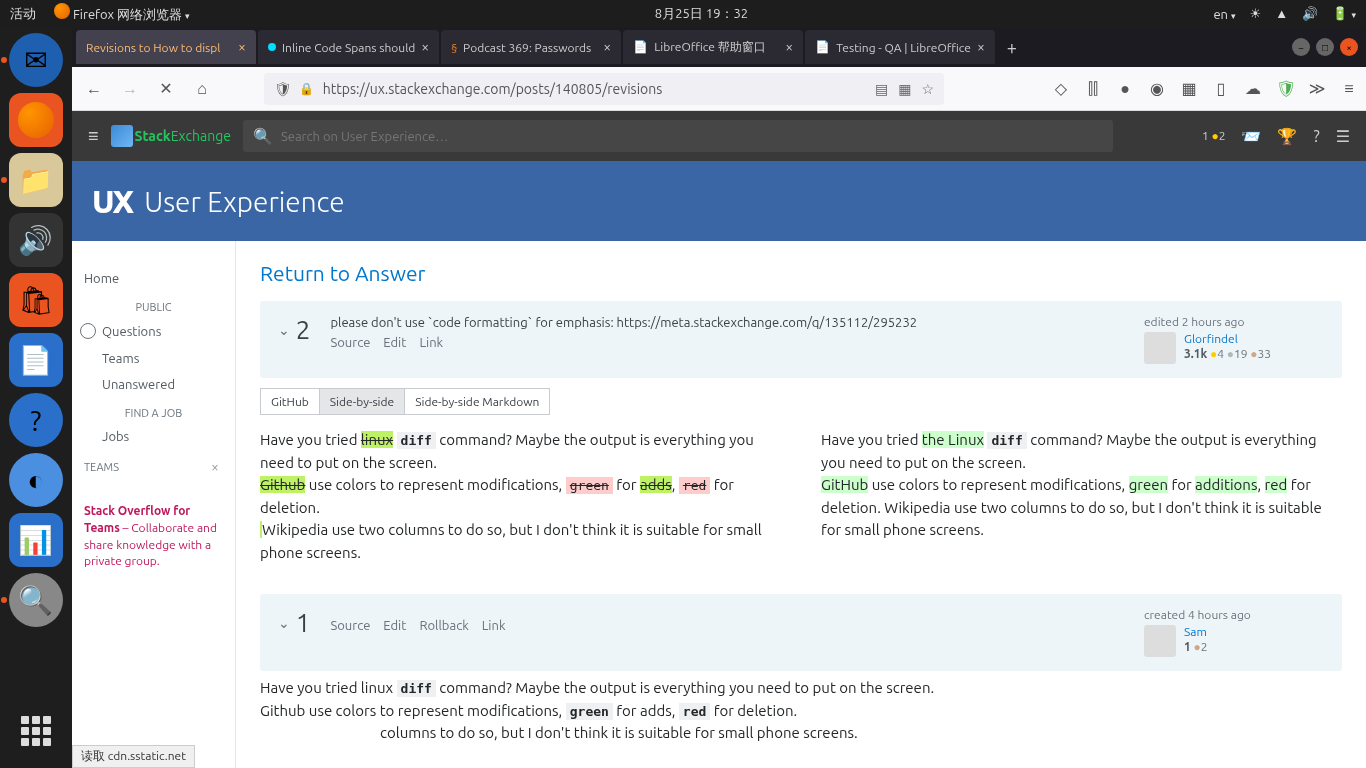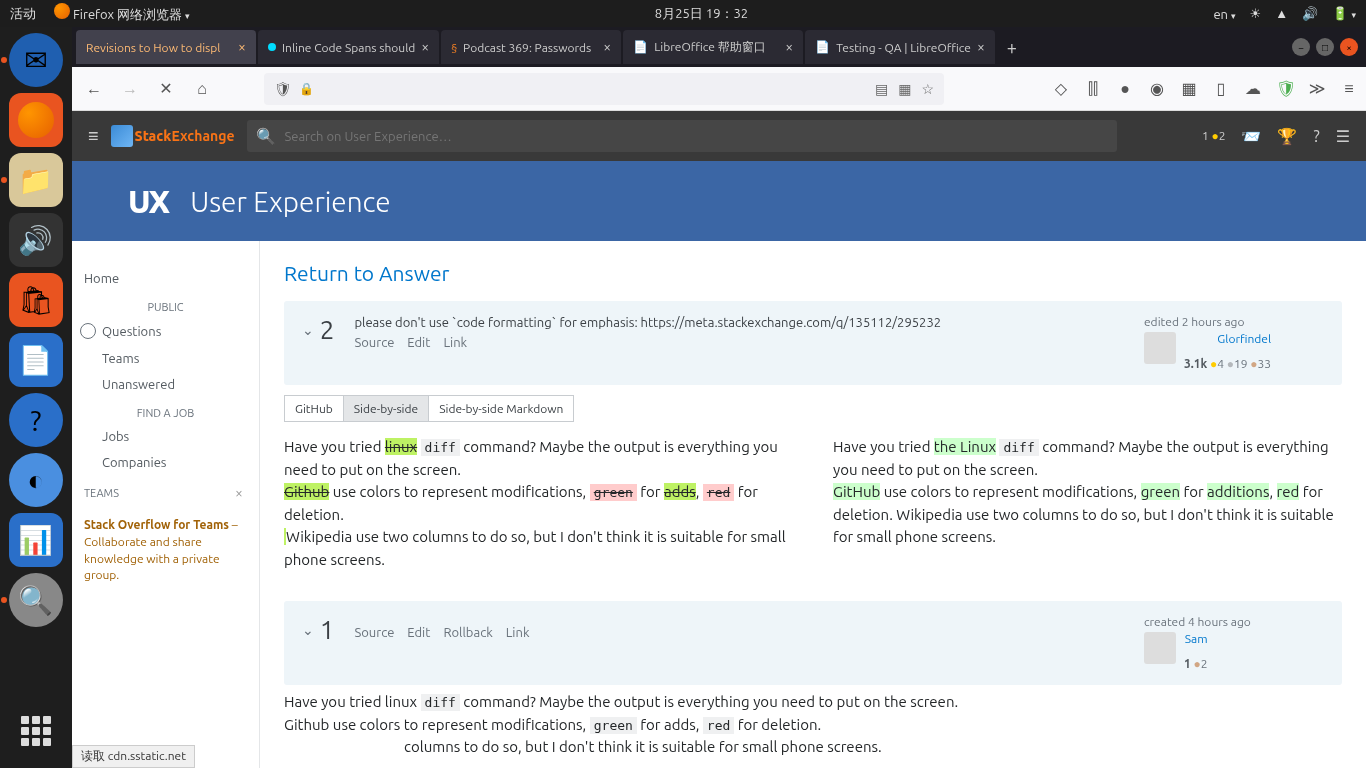--- a/index.html
+++ b/index.html
@@ -43,78 +43,78 @@
 .urlbar .lock { font-size: 12px; }
 .urlbar-right { margin-left: auto; display: flex; gap: 10px; color: #666; }
 .tool-icons { display: flex; gap: 14px; align-items: center; color: #555; margin-left: auto; }
 .tool-icons span { width: 18px; text-align: center; }
 
 
 .se-topbar { height: 50px; background: #393939; display: flex; align-items: center; padding: 0 16px; gap: 12px; }
 .se-menu { color: #ccc; font-size: 18px; }
 .se-logo { display: flex; align-items: center; gap: 2px; }
 .se-logo-icon { width: 22px; height: 22px; background: linear-gradient(135deg,#3b8bd6,#6fb6f5); border-radius: 3px; }
-.se-logo-text { color: #f97316; font-size: 14px; font-weight: 700; }
+.se-logo-text { color: #22c55e; font-size: 14px; font-weight: 400; }
 .se-search { flex: 1; max-width: 870px; height: 32px; background: #464646; border-radius: 3px; display: flex; align-items: center; padding: 0 10px; gap: 8px; }
 .se-search input { background: transparent; border: none; color: #ccc; font-size: 13px; flex: 1; outline: none; }
 .se-right { margin-left: auto; display: flex; align-items: center; gap: 16px; color: #ccc; }
 .rep-badge { font-size: 12px; }
 .rep-gold { color: #ffcc01; }
 
 
 .ux-header { height: 80px; background: #3b66a5; display: flex; align-items: center; padding: 0 20px; }
-.ux-logo { display: flex; align-items: center; gap: 22px; margin-left: 36px; }
+.ux-logo { display: flex; align-items: center; gap: 12px; }
 .ux-icon { font-size: 32px; font-weight: 900; color: #fff; letter-spacing: -2px; }
 .ux-title { color: #fff; font-size: 28px; font-weight: 300; }
 
 
 .content-wrap { flex: 1; display: flex; overflow: hidden; background: #fff; }
-.left-nav { width: 188px; border-right: 1px solid #e4e6e8; padding: 24px 0; font-size: 13px; overflow-y: auto; position: relative; }
+.left-nav { width: 164px; border-right: 1px solid #e4e6e8; padding: 24px 0; font-size: 13px; overflow-y: auto; position: relative; }
 .left-nav::-webkit-scrollbar { width: 10px; }
 .nav-item { padding: 6px 12px; color: #535a60; cursor: pointer; }
 .nav-item.sub { padding-left: 30px; }
 .nav-head { padding: 10px 12px 4px; color: #6a737c; font-size: 11px; text-transform: uppercase; text-align: center; }
 .nav-item.icon-q { display: flex; align-items: center; gap: 6px; padding-left: 8px; }
 .globe { width: 16px; height: 16px; border: 1.5px solid #6a737c; border-radius: 50%; position: relative; }
 .teams-head { display: flex; justify-content: space-between; align-items: center; padding: 10px 12px 4px; }
-.teams-box { margin: 12px 12px; font-size: 12px; color: #a16207; line-height: 1.4; }
+.teams-box { margin: 24px 12px; font-size: 12px; color: #be185d; line-height: 1.4; }
 .teams-promo { margin: 10px 12px; height: 60px; background: #2d2d2d; border-radius: 4px; position: relative; }
 .free-tag { position: absolute; bottom: 6px; left: 6px; background: #f48024; color: #fff; font-size: 10px; padding: 2px 5px; border-radius: 2px; }
 
 .main { flex: 1; padding: 20px 24px; overflow-y: auto; }
 .return-link { color: #0077cc; font-size: 21px; margin-bottom: 16px; display: block; }
 
 .rev-box { background: #eef5f9; padding: 14px 18px; border-radius: 3px; margin-bottom: 6px; display: flex; gap: 20px; align-items: flex-start; }
 .rev-num-wrap { display: flex; align-items: center; gap: 6px; }
 .rev-chev { color: #6a737c; font-size: 14px; }
 .rev-num { font-size: 26px; font-weight: 400; color: #3b4045; }
 .rev-body { flex: 1; }
 .rev-comment { font-size: 13px; color: #3b4045; margin-bottom: 6px; }
 .rev-links { font-size: 13px; color: #6a737c; }
 .rev-links span { margin-right: 10px; cursor: pointer; }
 .rev-user { text-align: left; font-size: 12px; color: #6a737c; min-width: 180px; }
 .user-row { display: flex; gap: 8px; margin-top: 4px; }
 .avatar { width: 32px; height: 32px; background: #ddd; border-radius: 3px; }
-.user-info { display: flex; flex-direction: column; gap: 12px; align-items: flex-end; }
+.user-info { display: flex; flex-direction: column; gap: 2px; }
 .user-name { color: #0077cc; }
 .user-rep { color: #6a737c; }
 .user-rep b { color: #535a60; }
 .badge-g { color: #ffcc01; } .badge-s { color: #b4b8bc; } .badge-b { color: #d1a684; }
 
 .diff-tabs { display: flex; margin: 10px 0 14px; }
 .diff-tab { padding: 6px 10px; border: 1px solid #c8ccd0; font-size: 12px; color: #3b4045; background: #fff; cursor: pointer; }
 .diff-tab + .diff-tab { border-left: none; }
 .diff-tab.active { background: #e4e6e8; }
 
 .diff-cols { display: flex; gap: 40px; font-size: 15px; color: #242729; line-height: 1.5; }
 .diff-col { flex: 1; }
 .del { background: #bef264; text-decoration: line-through; }
 .del-code { background: #fcc; font-family: monospace; font-size: 13px; padding: 1px 4px; text-decoration: line-through; }
 .ins { background: #cfc; }
-.code { background: #eff0f1; font-family: monospace; font-size: 13px; padding: 1px 4px; }
+.code { background: #eff0f1; font-family: monospace; font-size: 13px; padding: 1px 4px; font-weight: bold; }
 
 .orig-text { font-size: 15px; color: #242729; line-height: 1.5; margin-top: 6px; }
 
 
 .statusbar { position: absolute; bottom: 0; left: 0; background: #f0f0f0; border: 1px solid #ccc; padding: 2px 8px; font-size: 12px; color: #333; }
 </style>
 </head>
 <body>
 
 <div class="topbar">
@@ -196,20 +196,21 @@
   </div>
 
   <div class="toolbar">
     <div class="nav-btn">←</div>
     <div class="nav-btn disabled">→</div>
     <div class="nav-btn">✕</div>
     <div class="nav-btn">⌂</div>
     <div class="urlbar">
       <span>🛡</span>
       <span class="lock">🔒</span>
+      <span>https://ux.stackexchange.com/posts/140805/revisions</span>
       <div class="urlbar-right">
         <span>▤</span>
         <span>▦</span>
         <span>☆</span>
       </div>
     </div>
     <div class="tool-icons">
       <span>◇</span>
       <span>⫿⫿</span>
       <span>●</span>
@@ -254,21 +255,20 @@
       <div class="nav-item">Home</div>
       <div class="nav-head">PUBLIC</div>
       <div class="nav-item icon-q">
           <span class="globe"></span>
           <span>Questions</span>
         </div>
       <div class="nav-item sub">Teams</div>
       <div class="nav-item sub">Unanswered</div>
       <div class="nav-head">FIND A JOB</div>
       <div class="nav-item sub">Jobs</div>
-      <div class="nav-item sub">Companies</div>
       <div class="teams-head">
           <span class="nav-head" style="padding:0">TEAMS</span>
           <span style="color:#999;font-size:14px;padding-right:4px">×</span>
         </div>
       <div class="teams-box"><b>Stack Overflow for Teams</b><span> – Collaborate and share knowledge with a private group.</span></div>
     </div>
 
     <div class="main">
       <a class="return-link">Return to Answer</a>
 

